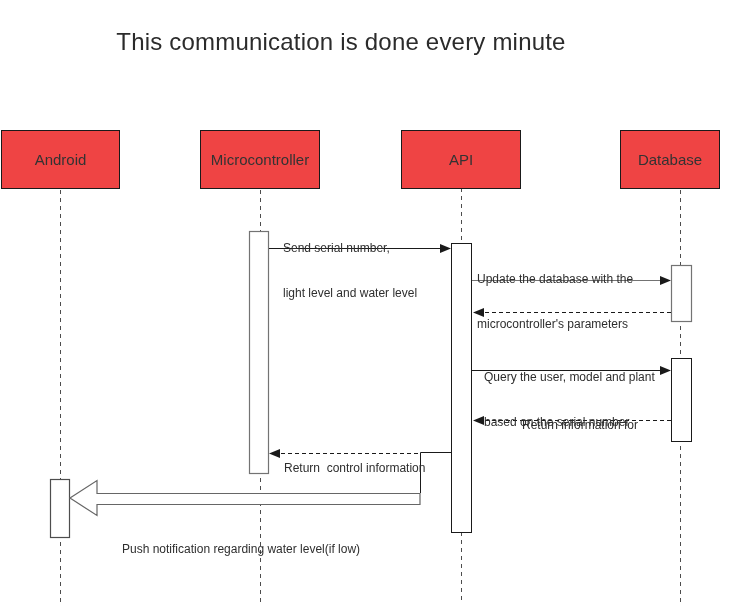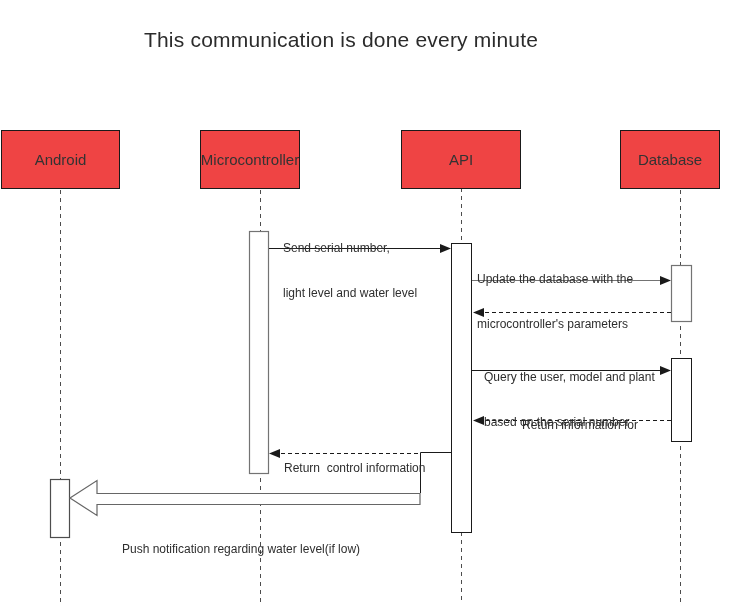--- a/index.html
+++ b/index.html
@@ -2,21 +2,21 @@
 <html><head>
 <meta charset="utf-8">
 <style>
   html,body{margin:0;padding:0;}
   body{
     width:741px;height:602px;position:relative;background:#ffffff;
     font-family:"Liberation Sans", sans-serif;overflow:hidden;
   }
   .title{
     position:absolute;left:0;top:28px;width:682px;text-align:center;
-    font-size:21px;color:#2b2b2b;letter-spacing:0.2px;
+    font-size:24px;color:#2b2b2b;letter-spacing:0.2px;
   }
   .actor-box{
     position:absolute;top:130px;height:59px;box-sizing:border-box;
     border:1px solid #1a1a1a;background:#ef4444;
     display:flex;align-items:center;justify-content:center;
     font-size:15px;color:#333333;
   }
   .svg-layer{position:absolute;left:0;top:0;}
   .msg{
     position:absolute;font-size:12px;line-height:15px;color:#2e2e2e;
@@ -73,21 +73,21 @@
   </g>
 
   <polygon points="420,493.5 97,493.5 97,480.5 70,498 97,515.5 97,504.5 420,504.5" fill="#ffffff" stroke="#666666" stroke-width="1.2"></polygon>
 </svg>
 
 <div class="title">This communication is done every minute</div>
 
 <div class="actor-box" style="left:1px;width:119px;">
   <span>Android</span>
 </div>
-<div class="actor-box" style="left:200px;width:100px;">
+<div class="actor-box" style="left:200px;width:120px;">
   <span>Microcontroller</span>
 </div>
 <div class="actor-box" style="left:401px;width:120px;">
   <span>API</span>
 </div>
 <div class="actor-box" style="left:620px;width:100px;">
   <span>Database</span>
 </div>
 
 <div class="msg" style="left:283px;top:211px;">

